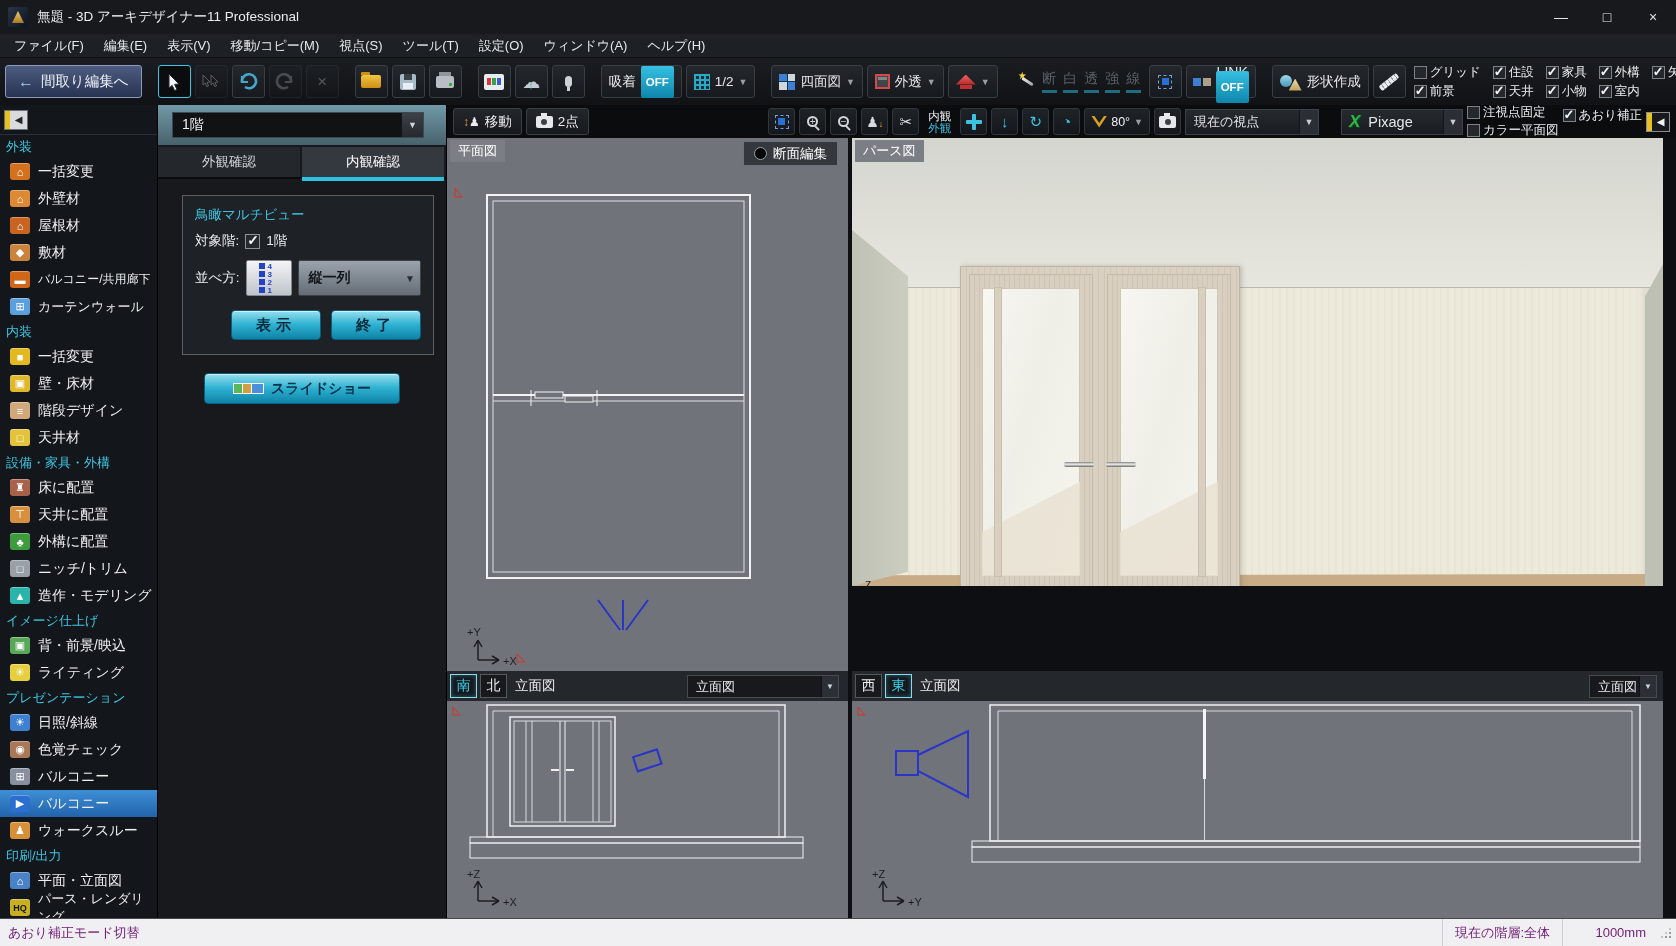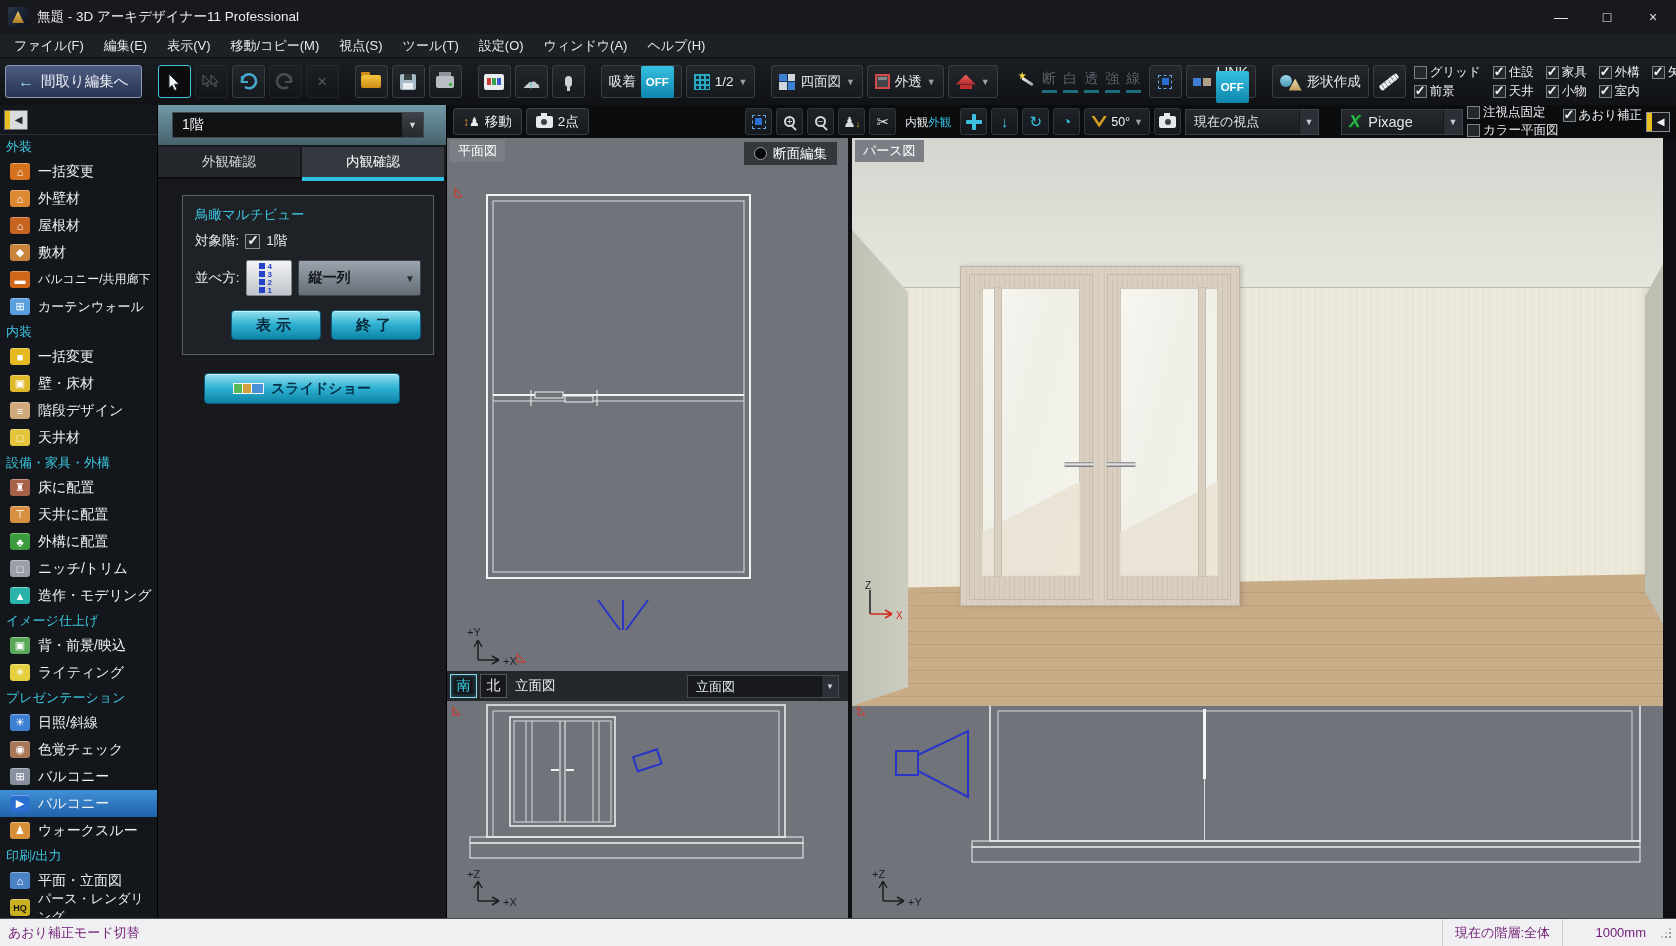--- a/index.html
+++ b/index.html
@@ -134,21 +134,21 @@
   .ss-icons i:nth-child(1){ background:#58b858; margin-left:0; } .ss-icons i:nth-child(2){ background:#d0a040; } .ss-icons i:nth-child(3){ background:#4a90d8; }
 
   
   .views { flex:1; position:relative; background:#0b0d10; }
   .views-toolbar { height:33px; background:#0a0c0e; display:flex; align-items:center; padding:0 6px; gap:4px; overflow:hidden; }
   .vbtn { height:27px; display:flex; align-items:center; gap:5px; padding:0 9px; background:linear-gradient(#23272c,#15181c);
     border:1px solid #3a3f45; border-radius:3px; font-size:13.5px; color:#eceef0; }
   .vicon { width:27px; height:27px; flex:0 0 auto; display:flex; align-items:center; justify-content:center;
     background:linear-gradient(#1f2328,#14171b); border:1px solid #31363c; border-radius:3px; color:#d8dcdf; font-size:15px; }
   .vicon.cyan { color:#3cc2e0; }
-  .io-toggle { display:flex; flex-direction:row; line-height:12px; font-size:11.5px; padding:0 5px; }
+  .io-toggle { display:flex; flex-direction:column; line-height:12px; font-size:11.5px; padding:0 5px; }
   .io-toggle .in { color:#f0f2f4; }
   .io-toggle .out { color:#35c0e0; }
   .fov-ctrl { height:27px; display:flex; align-items:center; gap:4px; padding:0 6px; background:linear-gradient(#1f2328,#14171b); border:1px solid #31363c; border-radius:3px; }
   .i-fov { width:16px; height:12px; position:relative; }
   .i-fov::before { content:""; position:absolute; inset:0; background:#d8a020; clip-path:polygon(50% 100%,0 0,18% 0,50% 62%,82% 0,100% 0); }
   .fov-val { font-size:12.5px; color:#eef0f2; }
   .i-camera { width:17px; height:12px; background:#e6e8ea; border-radius:2px; position:relative; }
   .i-camera::before { content:""; position:absolute; top:-3px; left:5px; width:6px; height:3px; background:#e6e8ea; }
   .i-camera::after { content:""; position:absolute; left:5.5px; top:3px; width:6px; height:6px; border-radius:50%; background:#3a4046; }
   .vselect { height:26px; background:linear-gradient(#26292e,#191c20); border:1px solid #3c4147; display:flex; align-items:center; }
@@ -632,21 +632,21 @@
               <span>↓</span>
             </div>
           <div class="vicon cyan">
               <span>↻</span>
             </div>
           <div class="vicon cyan">
               <span>◔</span>
             </div>
           <div class="fov-ctrl">
             <span class="i-fov"></span>
-            <span class="fov-val">50°</span>
+            <span class="fov-val">80°</span>
             <span class="dd-arrow">▼</span>
           </div>
           <div class="vicon">
               <span class="i-camera"></span>
             </div>
           <div class="vselect" style="width:134px;">
             <span class="val" style="flex:1;">現在の視点</span>
             <span class="btn">▼</span>
           </div>
           <span style="width:14px;"></span>
@@ -695,21 +695,21 @@
             <line x1="84" y1="252" x2="84" y2="268" stroke="#f2f3f5"></line>
             <line x1="150" y1="252" x2="150" y2="268" stroke="#f2f3f5"></line>
             <path d="M151 462 L173 492 M201 462 L179 492 M176 462 L176 492" stroke="#2a35c8" stroke-width="2" fill="none"></path>
             <path d="M31 522 L31 502 M31 502 l-4 7 M31 502 l4 7 M31 522 L52 522 M52 522 l-7 -4 M52 522 l-7 4" stroke="#1c1e22" stroke-width="1.5" fill="none"></path>
             <text x="20" y="498" font-size="11" fill="#1c1e22">+Y</text>
             <text x="56" y="527" font-size="11" fill="#1c1e22">+X</text>
             <path d="M70 516 l8 8 h-8 z" fill="none" stroke="#da3020"></path>
           </svg>
         </div>
 
-        <div class="vp persp" style="left:405px;top:0;width:811px;height:568px;">
+        <div class="vp persp" style="left:405px;top:0;width:811px;height:448px;">
           <span class="vp-label">パース図</span>
           <div class="p-ceiling"></div>
           <div class="p-wall"></div>
           <div class="p-floor-edge"></div>
           <div class="p-floor"></div>
           <div class="p-wall-left"></div>
           <div class="p-wall-right"></div>
           <div class="door">
             <div class="leaf l">
                 <div class="glass"></div>

